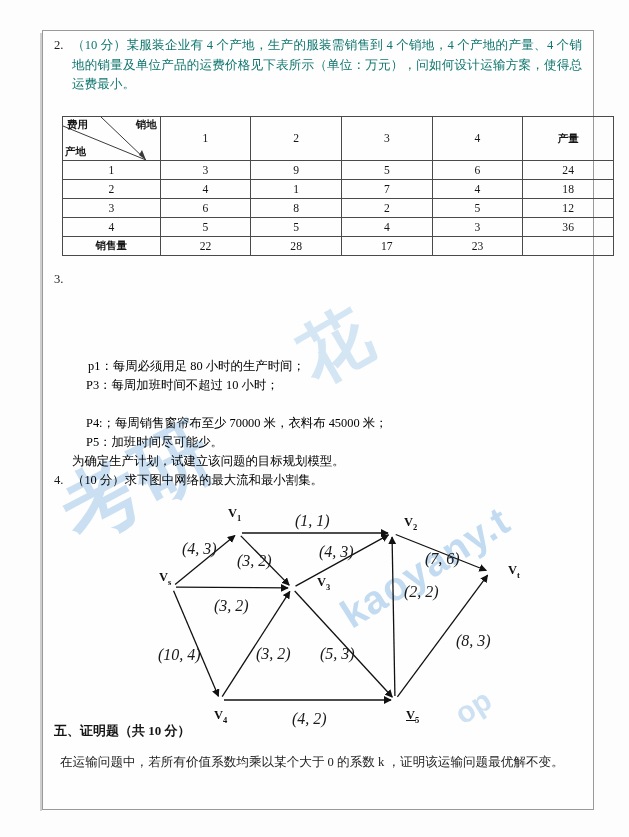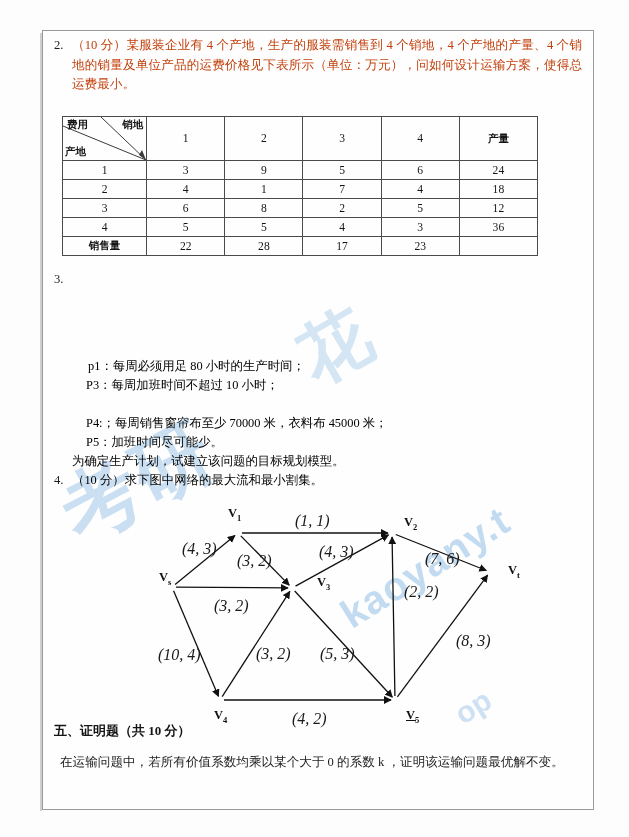--- a/index.html
+++ b/index.html
@@ -69,21 +69,21 @@
     font-family: "Liberation Sans", sans-serif;
     transform: rotate(-32deg);
     opacity: .7;
   }
 
   
   .qblock {
     position: absolute;
     font-size: 12.6px;
     line-height: 19.6px;
-    color: #c2410c;
+    color: #0f766e;
     text-align: justify;
   }
   .qnum {
     position: absolute;
     font-size: 12.6px;
     line-height: 19.6px;
     color: #1c1c1c;
   }
   .goal {
     position: absolute;
@@ -103,21 +103,21 @@
     position: absolute;
     font-size: 12.6px;
     color: #1c1c1c;
     white-space: nowrap;
   }
 
   
   #tbl {
     position: absolute;
     left: 62px; top: 116px;
-    width: 476px;
+    width: 552px;
     border-collapse: collapse;
     font-size: 11.6px;
     color: #151515;
   }
   #tbl td, #tbl th {
     border: 1px solid #4a4a4a;
     text-align: center;
     vertical-align: middle;
     font-weight: normal;
     height: 19px;

